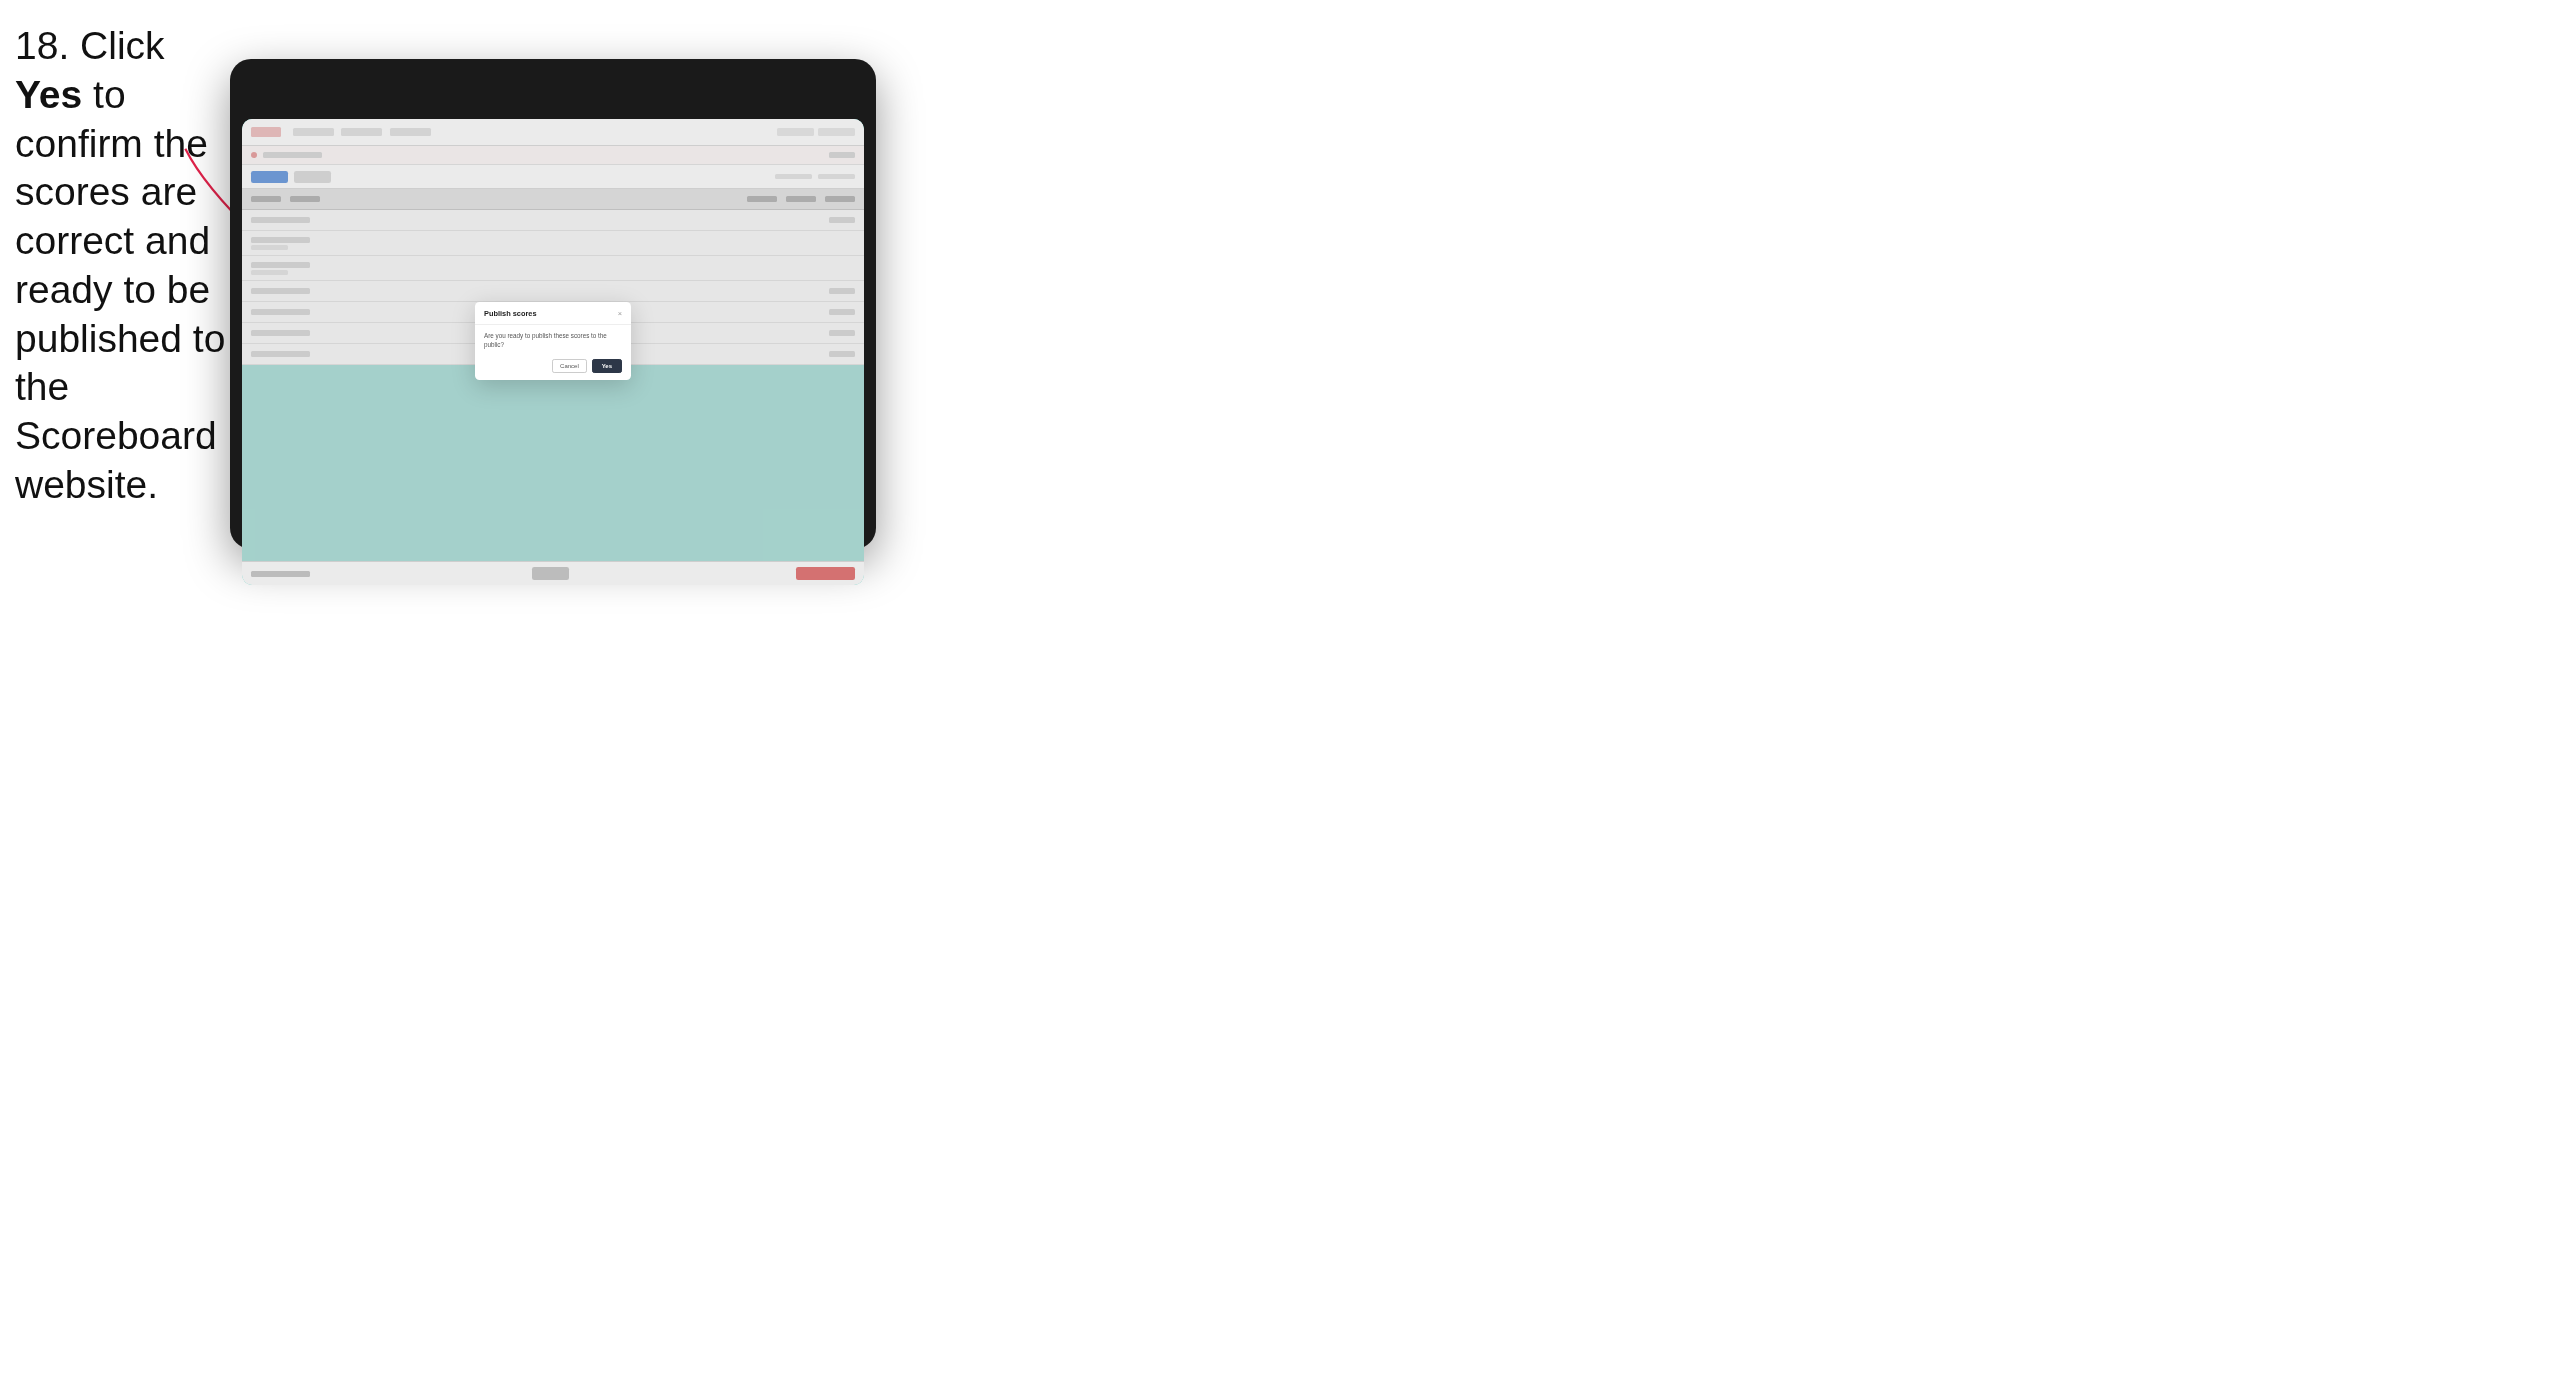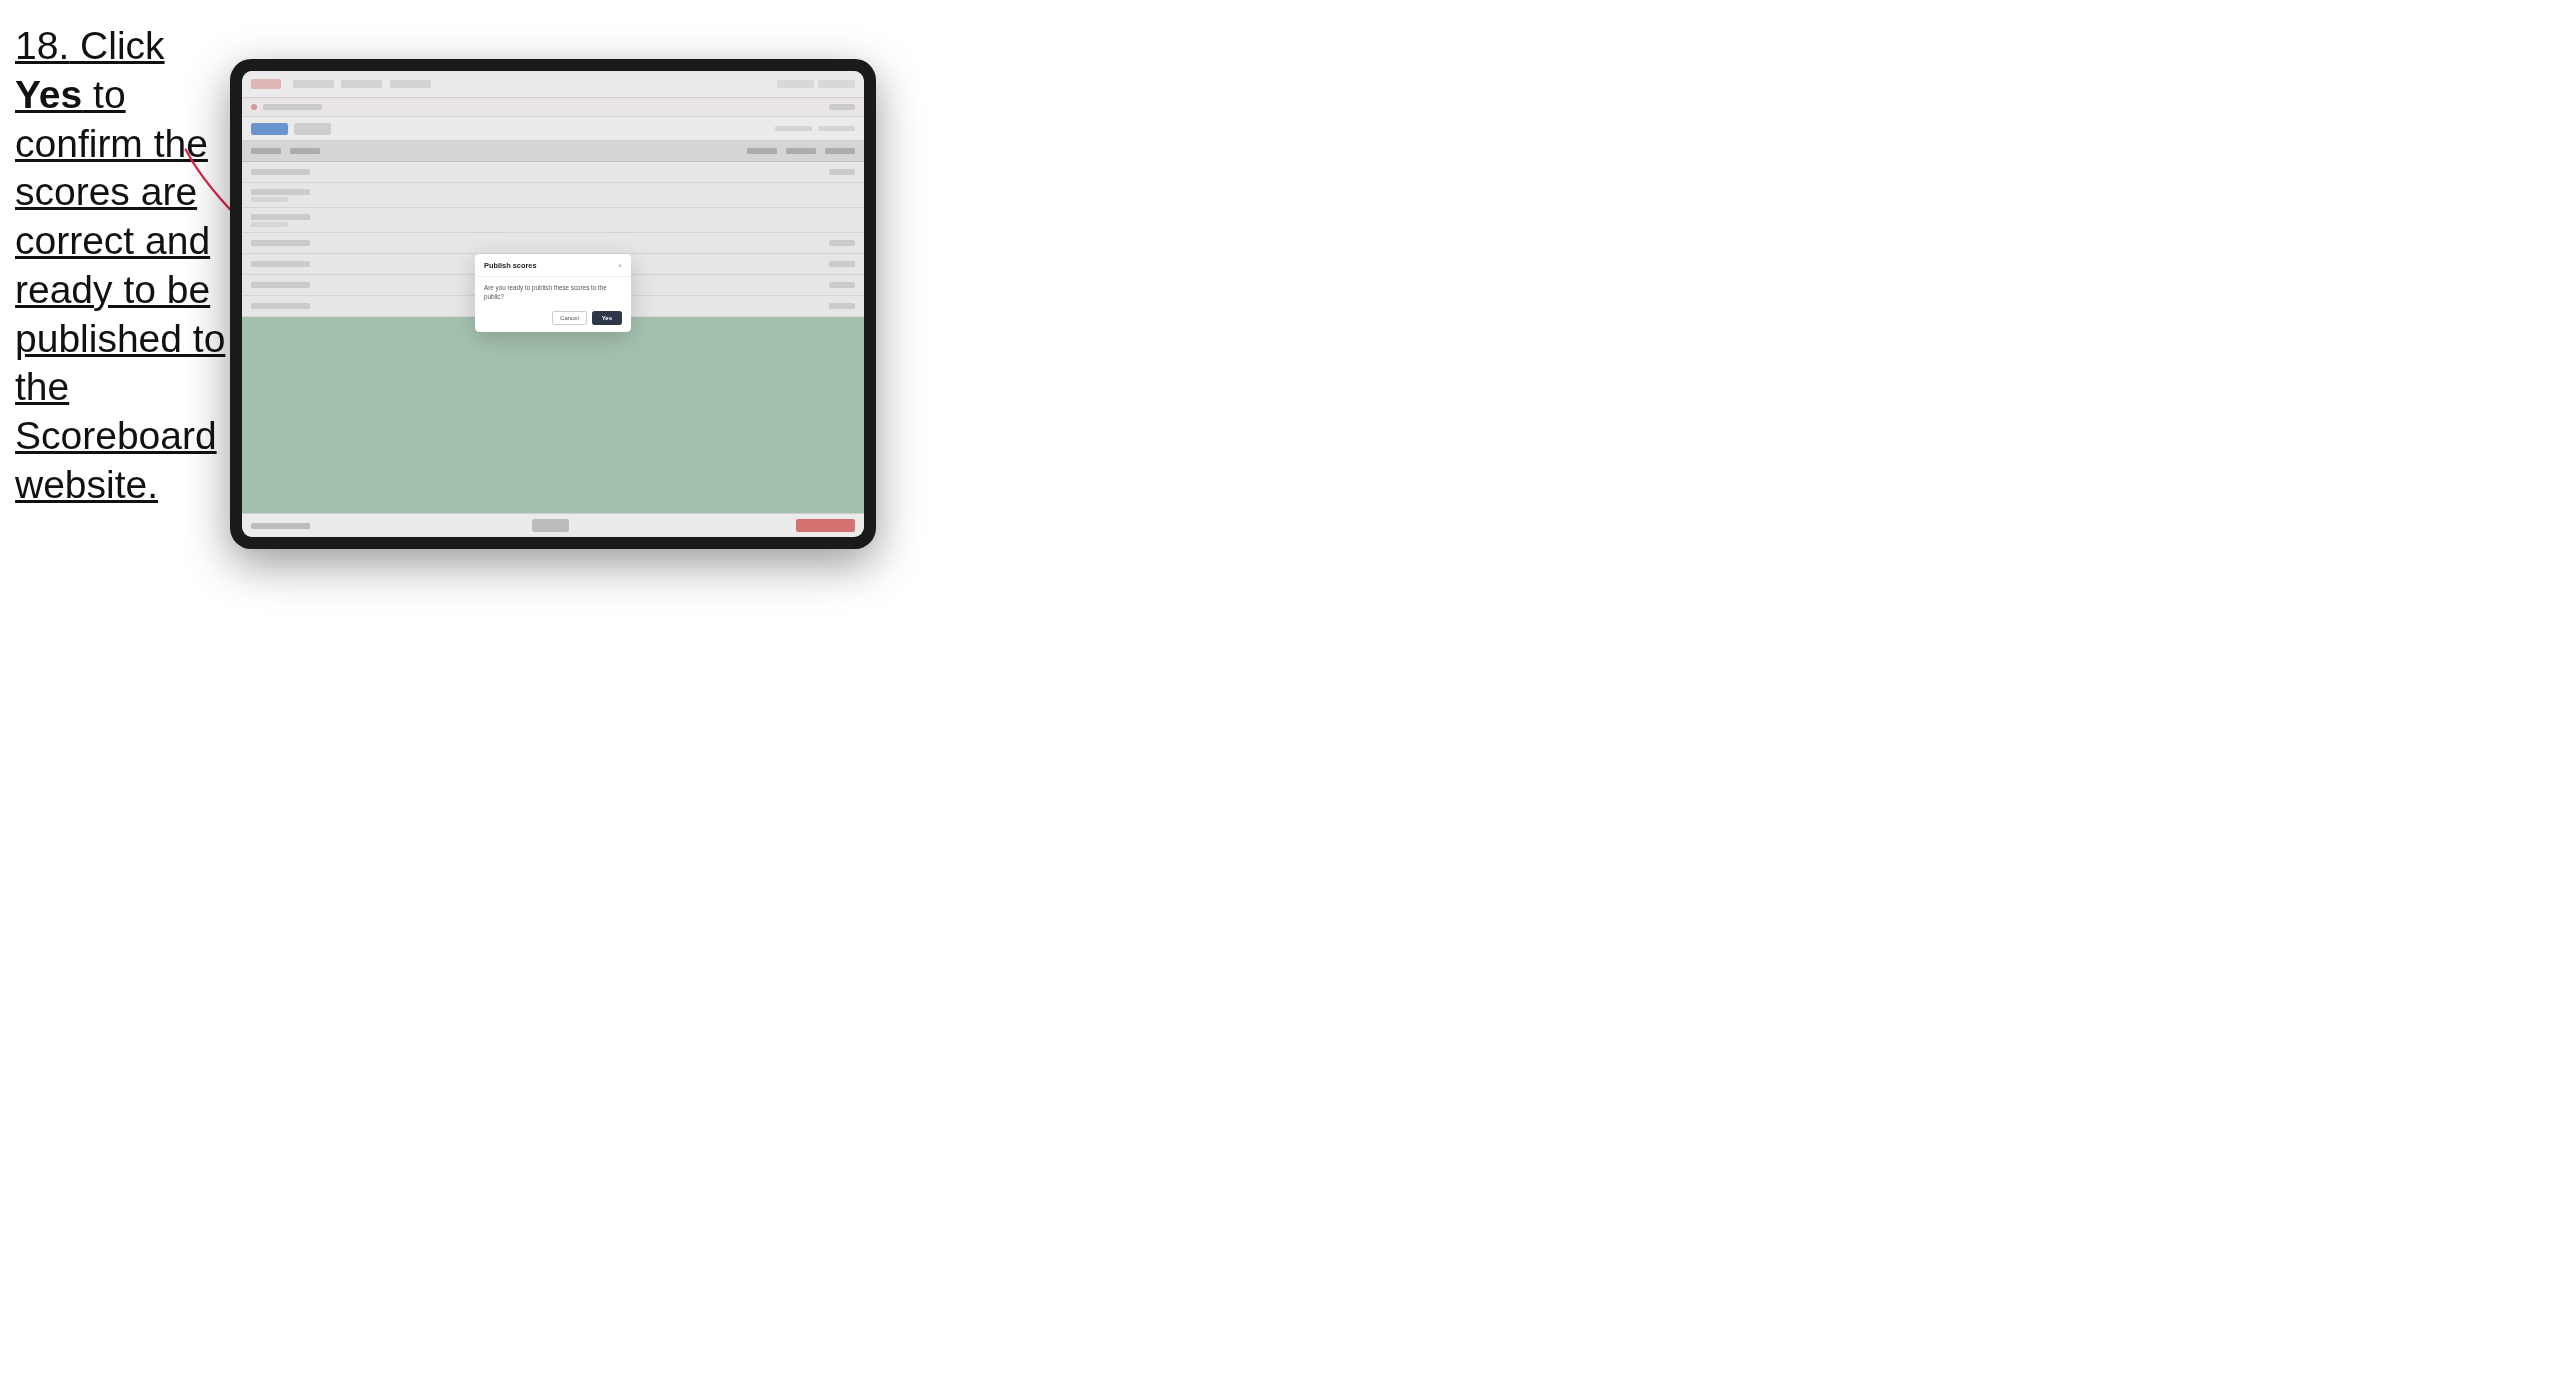--- a/index.html
+++ b/index.html
@@ -15,21 +15,20 @@
 
     
     .instruction {
       position: absolute;
       left: 15px;
       top: 22px;
       width: 215px;
       font-size: 39px;
       line-height: 1.25;
       color: #111;
-      text-decoration: underline;
     }
 
     .instruction strong {
       font-weight: 700;
     }
 
     
     .tablet {
       position: absolute;
       left: 230px;
@@ -38,24 +37,25 @@
       height: 490px;
       background: #1a1a1a;
       border-radius: 21px;
       box-shadow: 0 15px 45px rgba(0,0,0,0.4);
       padding: 12px;
     }
 
     .tablet-screen {
       width: 100%;
       height: 100%;
-      background: #15803d;
+      background: #14b8a6;
       border-radius: 10.4px;
       overflow: hidden;
       position: relative;
+      margin-top: 48px;
     }
 
     
     .app-bg {
       width: 100%;
       height: 100%;
       background: #f5f5f5;
       filter: blur(0.7px);
       opacity: 0.7;
       position: absolute;

